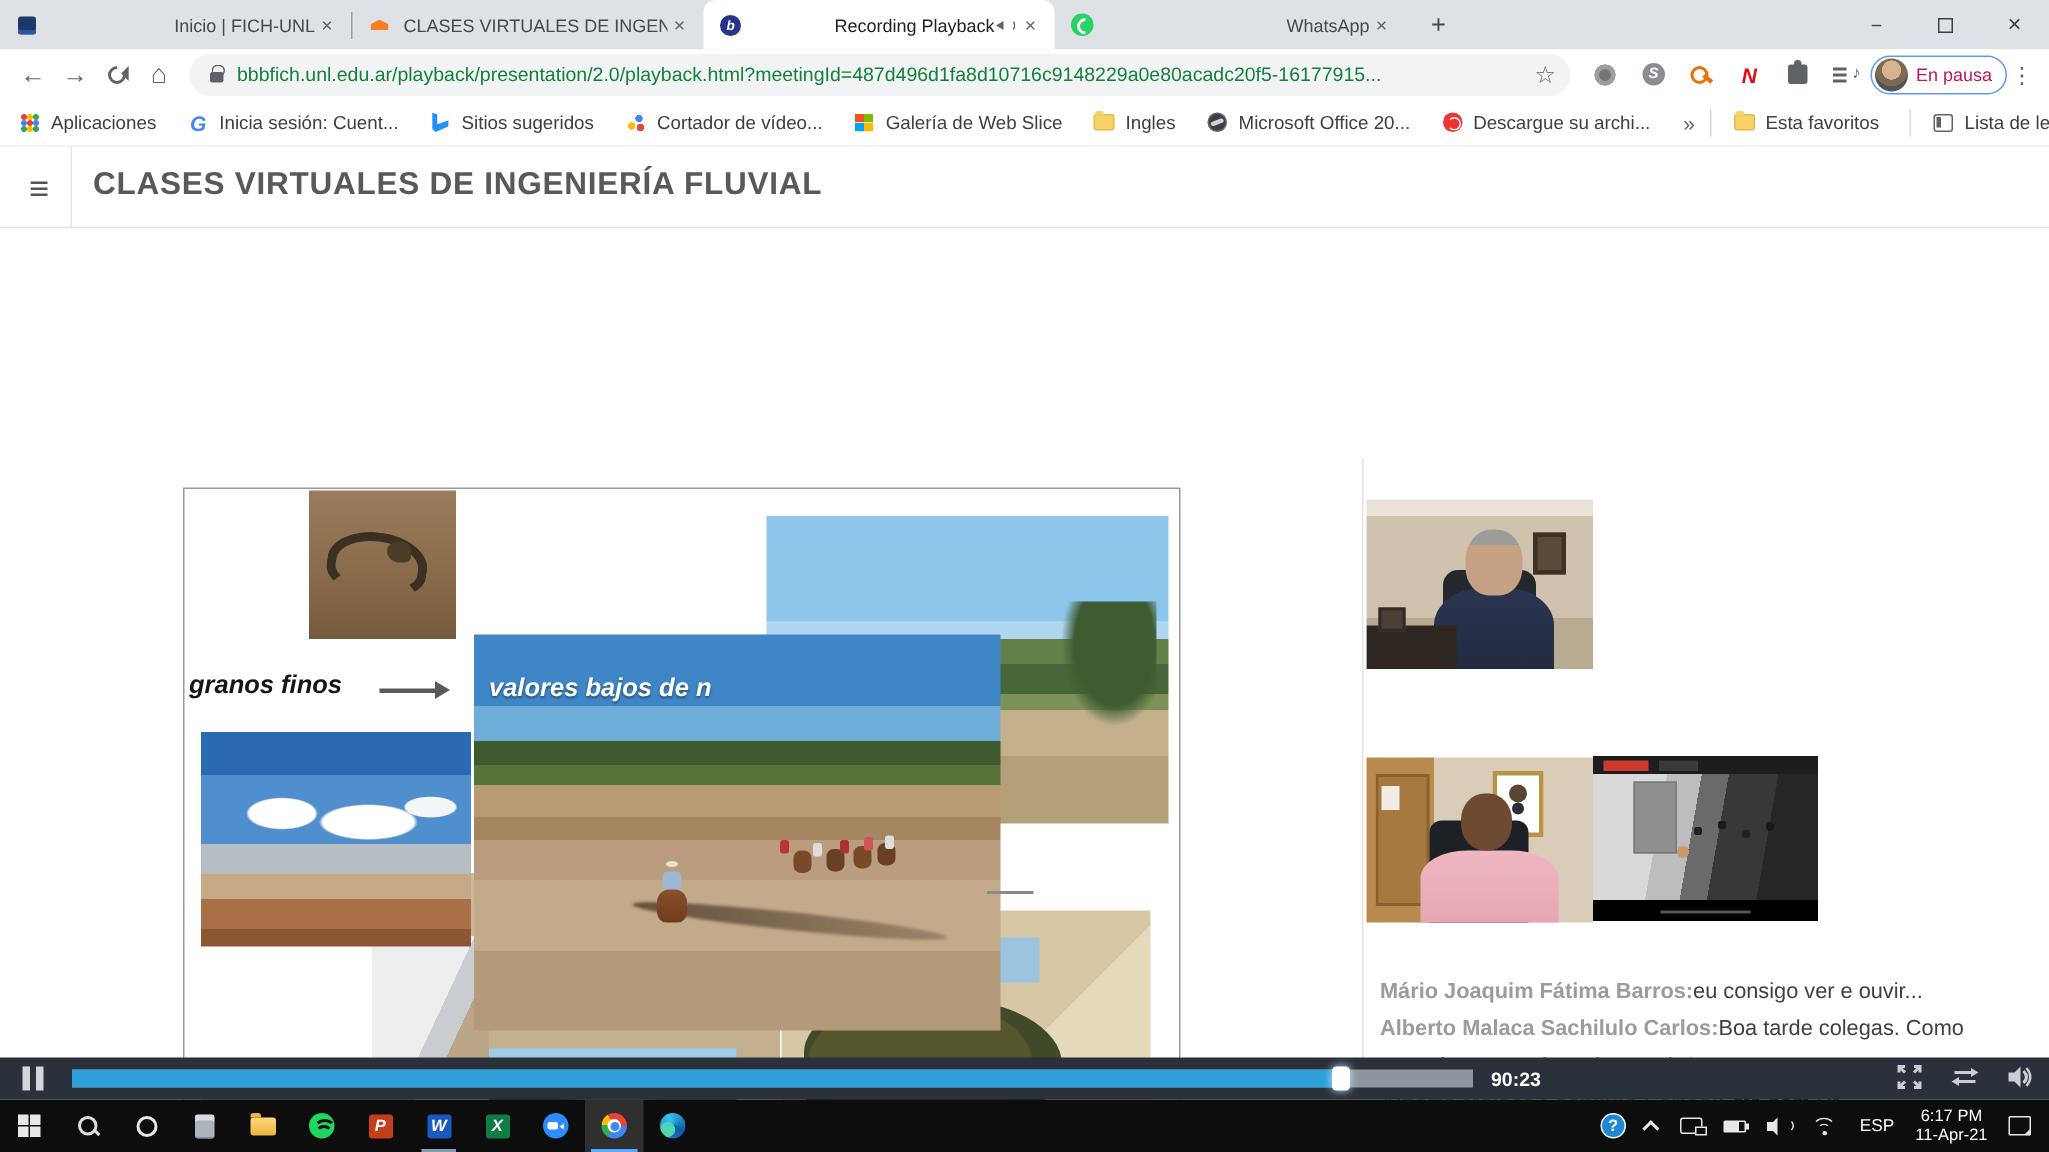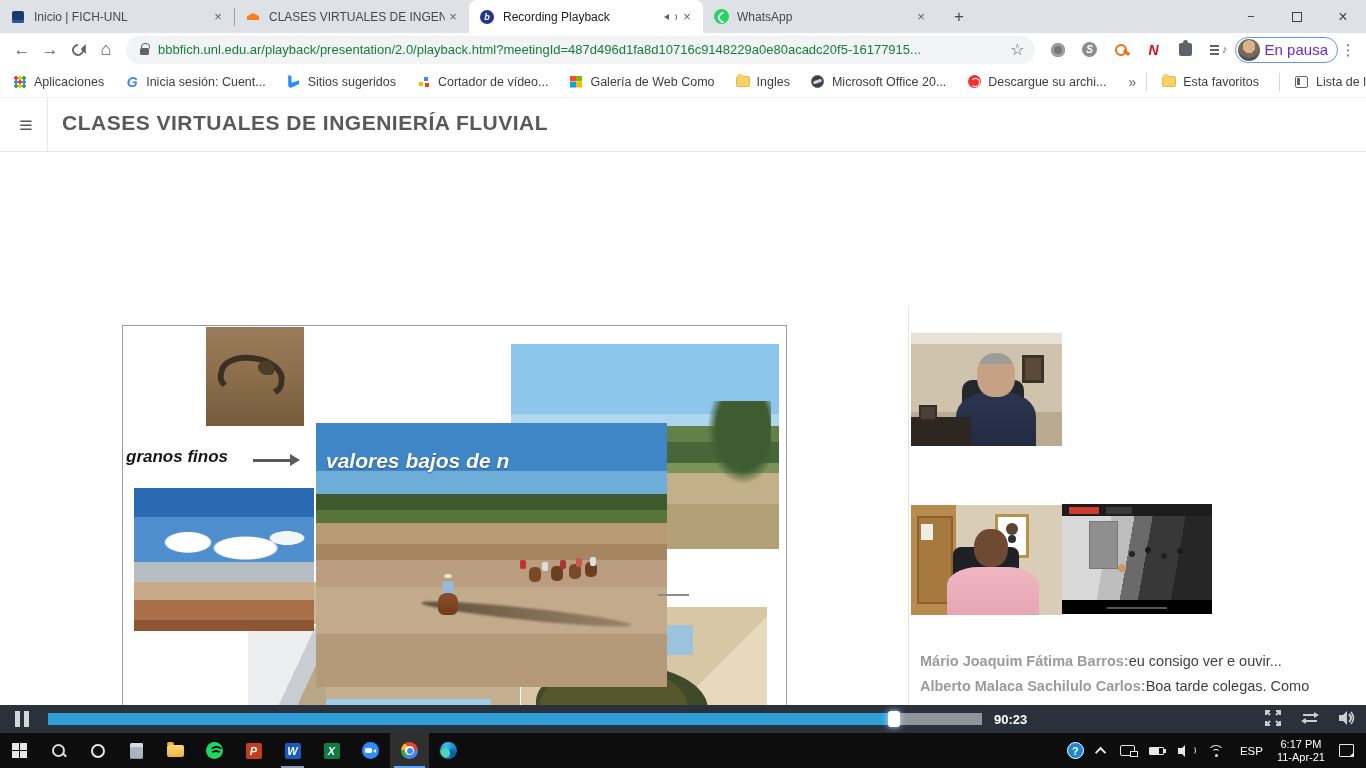--- a/index.html
+++ b/index.html
@@ -2,21 +2,21 @@
 <html><head>
 <meta charset="utf-8">
 <style>
   * { box-sizing: border-box; margin: 0; padding: 0; }
   html,body { width:1366px; height:768px; overflow:hidden; font-family:"Liberation Sans", sans-serif; background:#fff; }
 
   
   #tabstrip { position:absolute; left:0; top:0; width:1366px; height:33px; background:#dee1e6; display:flex; align-items:flex-end; }
   .tab { height:33px; width:234px; display:flex; align-items:center; padding:0 8px 0 10px; font-size:12px; color:#45494d; position:relative; }
   .tab.active { background:#fff; border-radius:8px 8px 0 0; color:#202124; }
-  .tab-title { flex:1; overflow:hidden; white-space:nowrap; margin-left:8px; }
+  .tab-title { flex:1; overflow:hidden; white-space:nowrap; margin-left:8px;text-align:right; }
   .tab-close { width:16px; height:16px; border-radius:50%; display:flex; align-items:center; justify-content:center; color:#5f6368; font-size:13px; flex:none; }
   .tab-close::before { content:"×"; }
   .tab-sep { width:1px; height:18px; background:#9aa0a6; margin-bottom:7px; flex:none; }
   .newtab { width:28px; height:28px; margin:0 0 2px 8px; display:flex; align-items:center; justify-content:center; color:#45494d; font-size:17px; }
   .newtab::before { content:"+"; }
   .win-controls { margin-left:auto; display:flex; height:33px; align-items:stretch; }
   .winbtn { width:46px; display:flex; align-items:center; justify-content:center; color:#3c4043; font-size:13px; }
   .winbtn.min::before { content:"−"; }
   .winbtn.max i { width:10px; height:10px; border:1px solid #3c4043; display:block; }
   .winbtn.close::before { content:"×"; font-size:16px; }
@@ -56,21 +56,21 @@
   .ext-key::after { content:""; position:absolute; left:9px; top:9px; width:7px; height:3px; background:#e8710a; transform:rotate(40deg); }
   .ext-netflix { color:#e50914; font-weight:bold; font-size:14px; }
   .ext-netflix::before { content:"N"; }
   .ext-puzzle { width:13px; height:13px; background:#5f6368; border-radius:2px; position:relative; }
   .ext-puzzle::before { content:""; position:absolute; left:4px; top:-3px; width:5px; height:5px; background:#5f6368; border-radius:50%; }
   .ext-playlist { position:relative; width:16px; height:14px; color:#5f6368; }
   .ext-playlist::before { content:""; position:absolute; left:0; top:2px; width:9px; height:2px; background:#5f6368; box-shadow:0 4px 0 #5f6368, 0 8px 0 #5f6368; }
   .ext-playlist::after { content:"♪"; position:absolute; right:-2px; top:0; font-size:11px; }
   .profile-pill { display:flex; align-items:center; border:1.5px solid #5e97f6; border-radius:15px; padding:1px 9px 1px 2px; gap:5px; flex:none; }
   .avatar { width:22px; height:22px; border-radius:50%; background:radial-gradient(circle at 50% 35%, #d8b48e 0 35%, #7a6a55 36% 60%, #4e545c 61%); }
-  .profile-label { font-size:15px; color:#6d28d9; white-space:nowrap; }
+  .profile-label { font-size:12px; color:#be185d; white-space:nowrap; }
   .dots { width:20px; height:26px; display:flex; align-items:center; justify-content:center; color:#5f6368; font-size:15px; }
   .dots::before { content:"⋮"; }
 
   
   #bookmarksbar { position:absolute; left:0; top:66px; width:1366px; height:32px; background:#fff; display:flex; align-items:center; padding:0 12px; font-size:12.5px; color:#3c4043; border-bottom:1px solid #f0f0f0; }
   .bm { display:flex; align-items:center; gap:6px; margin-right:20px; white-space:nowrap;text-align:center; }
   .bm-icon { width:16px; height:16px; display:flex; align-items:center; justify-content:center; flex:none; }
   .ic-apps { width:12px; height:12px; background:
       radial-gradient(circle 2px at 2px 2px,#ea4335 95%,transparent),
       radial-gradient(circle 2px at 6px 2px,#fbbc05 95%,transparent),
@@ -133,21 +133,21 @@
       radial-gradient(ellipse 30px 12px at 85% 35%, #f2f6f9 0 55%, transparent 60%),
       linear-gradient(180deg,#2a6ab2 0 20%,#4f8fce 20% 52%,#b7bec3 52% 66%,#c8a987 66% 78%,#a86f48 78% 92%,#8d5632 92%); }
   .ph-horse { left:193px; top:97px; width:351px; height:264px;
       background:linear-gradient(180deg,#3f86c6 0 18%,#6fadd9 18% 27%,#3e5a2e 27% 33%,#587539 33% 38%,#b89a75 38% 46%,#a58661 46% 52%,#b99d7e 52% 62%,#c3aa8b 62% 80%,#b59a79 80%); }
   .ph-horse .riders { position:absolute; left:58%; top:52%; width:6px; height:9px; background:#b33; border-radius:2px;
       box-shadow:22px 2px 0 #ddd, 40px 0 0 #a33, 56px -2px 0 #c55, 70px -3px 0 #ddd, 12px 10px 0 3px #7a4a28, 34px 9px 0 3px #6b3f22, 52px 7px 0 3px #7a4a28, 68px 5px 0 3px #6b3f22; }
   .ph-horse .lead { position:absolute; left:36%; top:60%; width:12px; height:14px; background:#9db8d2; border-radius:3px; }
   .ph-horse .lead::before { content:""; position:absolute; left:2px; top:-7px; width:8px; height:4px; background:#e8e2d0; border-radius:50%; box-shadow:0 2px 0 -1px #c9a37a; }
   .ph-horse .lead::after { content:""; position:absolute; left:-4px; top:12px; width:20px; height:22px; background:linear-gradient(180deg,#8a4f2a,#6e3c1e); border-radius:40% 40% 30% 30%; }
   .ph-horse .shadowline { position:absolute; left:30%; top:70%; width:60%; height:12px; background:linear-gradient(90deg,#4a3a28cc,#4a3a2855); transform:rotate(6deg); border-radius:50%; filter:blur(1px); }
-  .slide-label-right { position:absolute; left:10px; top:26px; font-size:21px; font-weight:bold; font-style:italic; color:#fff; white-space:nowrap; text-shadow:0 1px 2px #0006; }
+  .slide-label-right { position:absolute; left:10px; top:26px; font-size:17px; font-weight:bold; font-style:italic; color:#fff; white-space:nowrap; text-shadow:0 1px 2px #0006; }
   .ph-pond { left:398px; top:281px; width:246px; height:180px; background:linear-gradient(135deg,#c0a885 0 12%,#d8c7a5 12% 60%,#e6d9bc 60%); }
   .ph-pond::before { content:""; position:absolute; left:0; top:18px; right:30%; height:30px; background:linear-gradient(90deg,#6f854f 0 55%,#88a05e 55% 75%,#9cc3dd 75%); }
   .ph-pond::after { content:""; position:absolute; left:6%; top:32%; width:70%; height:52%; background:radial-gradient(ellipse at 45% 45%,#55562c 0 55%,#3f4a2a 56% 75%,#6b6d3f 76%); border-radius:45% 55% 60% 40%; }
   .ph-channel { left:203px; top:373px; width:165px; height:112px; background:linear-gradient(180deg,#9ecde8 0 28%,#c5dde9 28% 34%,#b7a98f 60%,#a89a80 100%); }
   .ph-channel::before { content:""; position:absolute; left:0; top:24%; width:46%; height:52%; background:linear-gradient(100deg,#4e6b35 0 60%,transparent 95%); border-radius:0 40% 50% 0; }
   .ph-channel::after { content:""; position:absolute; right:0; top:24%; width:44%; height:48%; background:linear-gradient(260deg,#55743a 0 60%,transparent 95%); border-radius:40% 0 0 50%; }
   .ph-channel i { position:absolute; left:30%; top:38%; width:40%; height:34%; background:linear-gradient(180deg,#8a8f7a,#7c8272); transform:perspective(40px) rotateX(8deg); display:block; }
   .ph-mudflat { left:11px; top:384px; width:142px; height:103px; background:linear-gradient(180deg,#b4bac0 0 36%,#ced4d6 36% 52%,#cbbfa4 52% 66%,#bda584 66%); }
   .ph-mudflat::before { content:""; position:absolute; left:0; top:48%; width:100%; height:16%; background:linear-gradient(170deg,#dde2e3 0 60%,transparent 61%); }
   .slide-label-left { position:absolute; left:3px; top:121px; font-size:17px; font-weight:bold; font-style:italic; color:#161616; white-space:nowrap; }
@@ -358,21 +358,21 @@
   <span class="bm">
       <i class="bm-icon">
         <i class="ic-dots3"></i>
       </i>
       <span>Cortador de vídeo...</span>
     </span>
   <span class="bm">
       <i class="bm-icon">
         <i class="ic-mslice"></i>
       </i>
-      <span>Galería de Web Como</span>
+      <span>Galería de Web Slice</span>
     </span>
   <span class="bm">
       <i class="bm-icon">
         <i class="ic-folder"></i>
       </i>
       <span>Ingles</span>
     </span>
   <span class="bm">
       <i class="bm-icon">
         <i class="ic-globe"></i>

